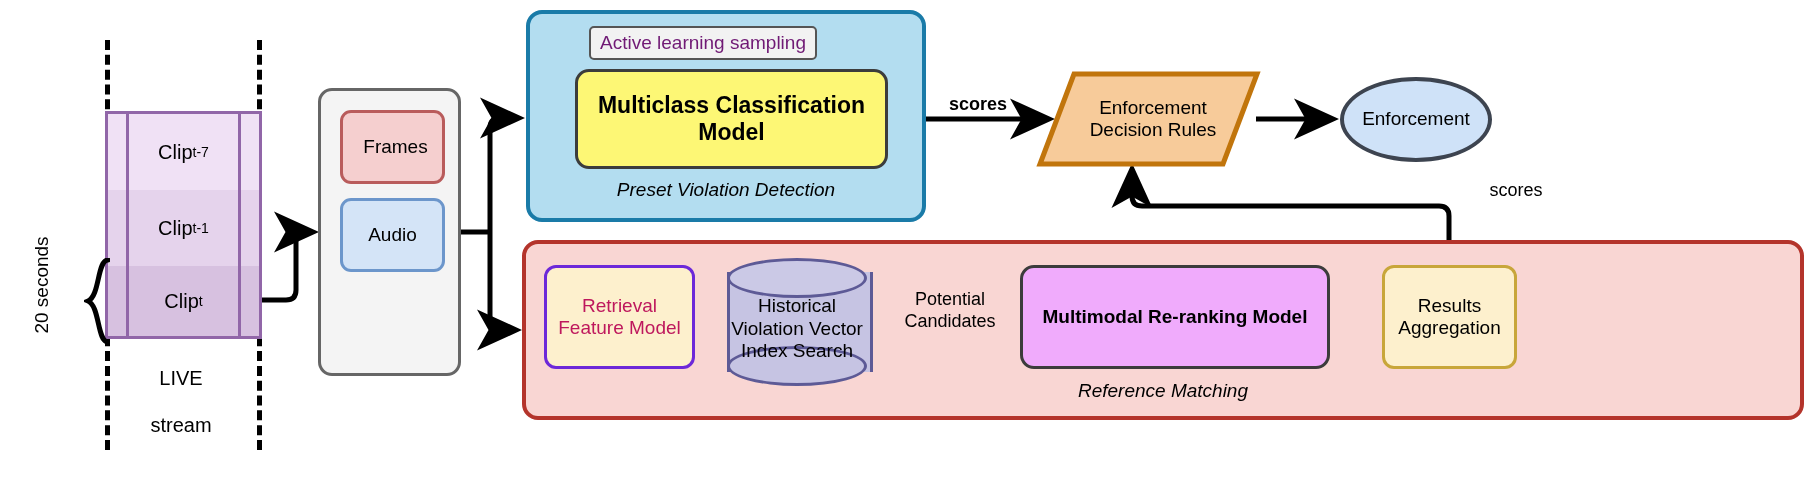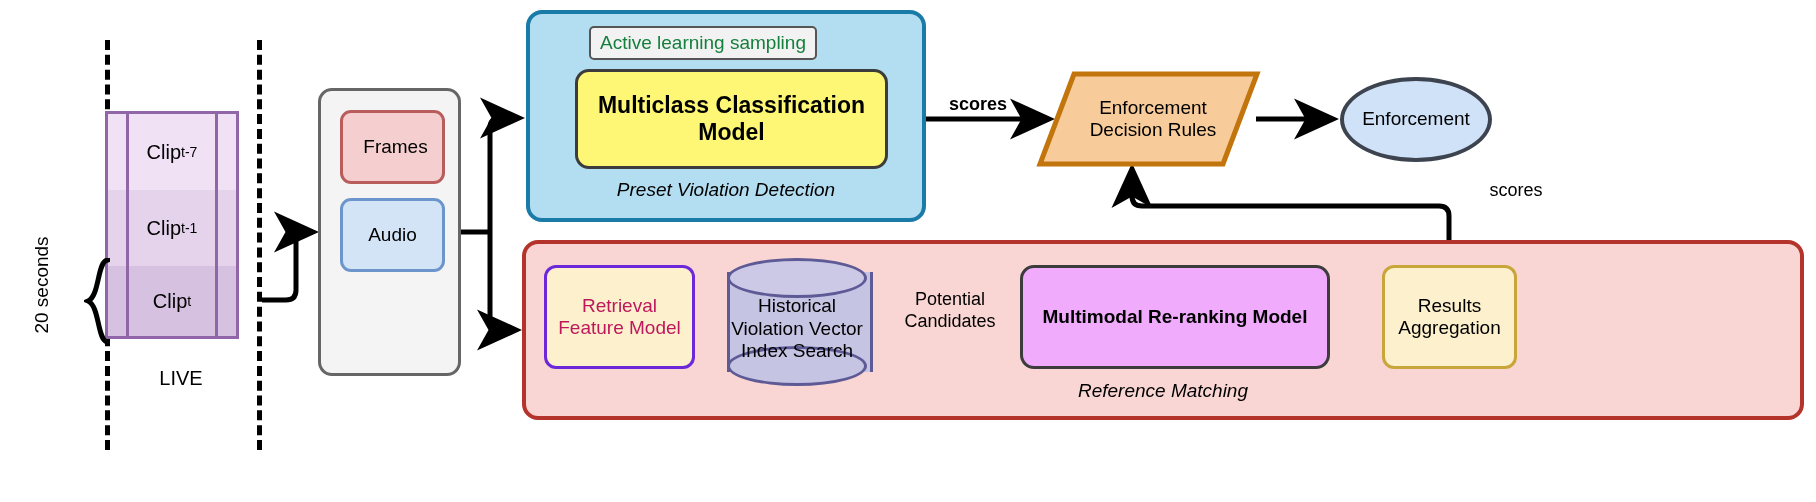--- a/index.html
+++ b/index.html
@@ -21,21 +21,21 @@
   .ctr {
     display: flex;
     align-items: center;
     justify-content: center;
     text-align: center;
     line-height: 1.18;
   }
 
   
   #clip-stack {
-    left: 105px; top: 111px; width: 134px; height: 228px;
+    left: 105px; top: 111px; width: 157px; height: 228px;
     background: #e1cfe8;
     border: 3px solid #9166a8;
   }
   .clip-row {
     position: absolute;
     left: 0; width: 100%;
     border-bottom: 3px solid #9166a8;
   }
   .clip-inner {
     position: absolute;
@@ -96,21 +96,21 @@
   }
   .container-caption {
     position: absolute; left: 0; width: 100%;
     font-style: italic; font-size: 19px; color: #000; text-align: center;
   }
 
   
   #active-learning {
     left: 589px; top: 26px; width: 228px; height: 34px;
     background: #f2f2f2; border: 2px solid #555; border-radius: 5px;
-    font-size: 19px; color: #15803d;
+    font-size: 19px; color: #701a75;
   }
   #multiclass-model {
     left: 575px; top: 69px; width: 313px; height: 100px;
     background: #fdf775; border: 3px solid #3c3c3c; border-radius: 14px;
     font-size: 23px; font-weight: bold; color: #000;
   }
   #enforcement-rules-text {
     left: 1058px; top: 72px; width: 190px; height: 94px;
     font-size: 19px; color: #000;
   }
@@ -229,20 +229,21 @@
       </div>
     </div>
   </div>
 
   <svg class="abs" style="left:84px; top:258px; width:26px; height:86px;" viewBox="0 0 26 86">
     <path d="M24,2 C13,2 16,38 4,43 C16,48 13,84 24,84" stroke="#000" stroke-width="5" fill="none" stroke-linecap="round"></path>
   </svg>
   <div class="abs" id="brace-label">20 seconds</div>
 
   <div class="abs live-txt" style="left:81px; top:367px;">LIVE</div>
+  <div class="abs live-txt" style="left:81px; top:414px;">stream</div>
 
   <div class="abs" id="modality-panel">
     <div class="abs mod-box ctr" id="mod-frames">
       <span>Frames</span>
     </div>
     <div class="abs mod-box ctr" id="mod-audio">
       <span>Audio</span>
     </div>
   </div>
 

